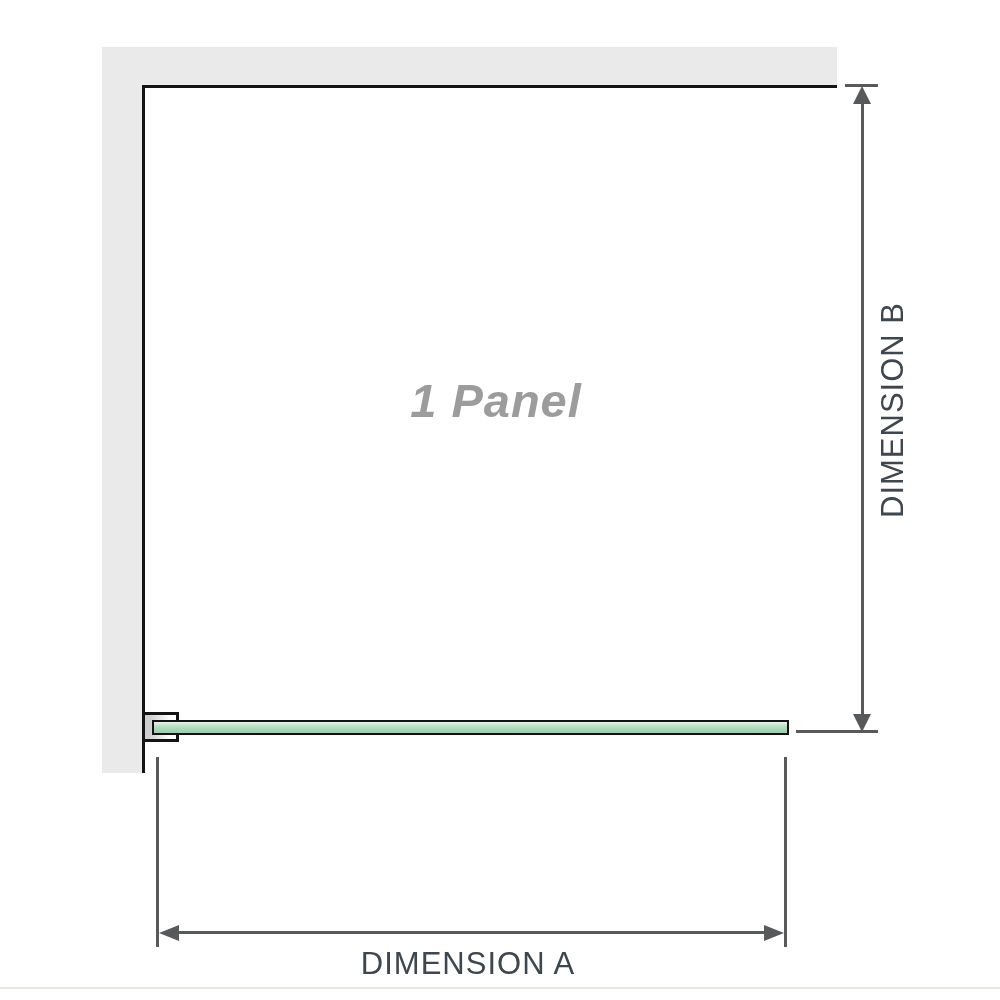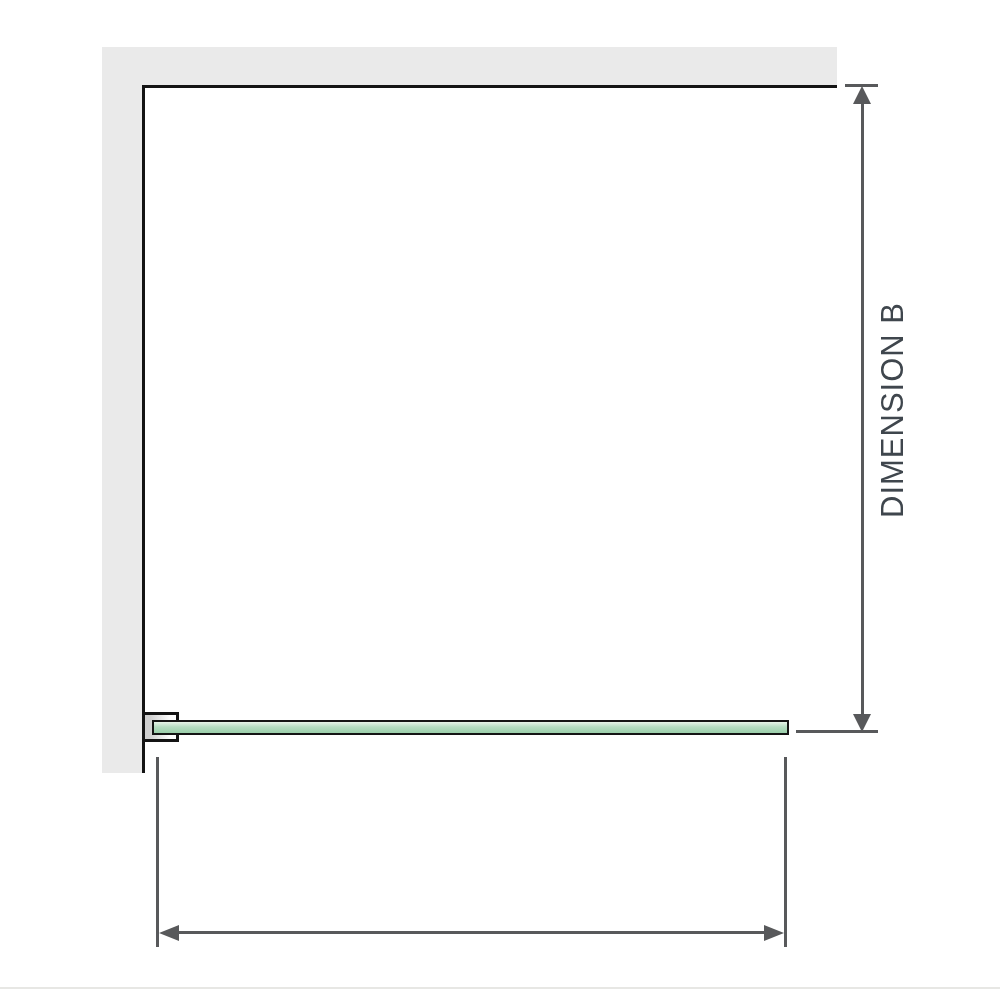--- a/index.html
+++ b/index.html
@@ -131,32 +131,34 @@
 <body>
 
 <div class="canvas">
 
   <div class="abs wall-top"></div>
   <div class="abs wall-left"></div>
 
   <div class="abs panel-line-top"></div>
   <div class="abs panel-line-left"></div>
 
+  <div class="abs panel-label">1 Panel</div>
 
   <div class="abs bracket"></div>
   <div class="abs glass-bar"></div>
 
   <div class="abs dim dimb-tick-top"></div>
   <div class="abs dim dimb-tick-bottom"></div>
   <div class="abs dim dimb-line"></div>
   <div class="abs arrow-up"></div>
   <div class="abs arrow-down"></div>
   <div class="abs dim-label dimb-label">DIMENSION B</div>
 
   <div class="abs dim dima-tick-left"></div>
   <div class="abs dim dima-tick-right"></div>
   <div class="abs dim dima-line"></div>
   <div class="abs arrow-left"></div>
   <div class="abs arrow-right"></div>
+  <div class="abs dim-label dima-label">DIMENSION A</div>
 
   <div class="abs bottom-separator"></div>
 
 </div>
 
 </body></html>

